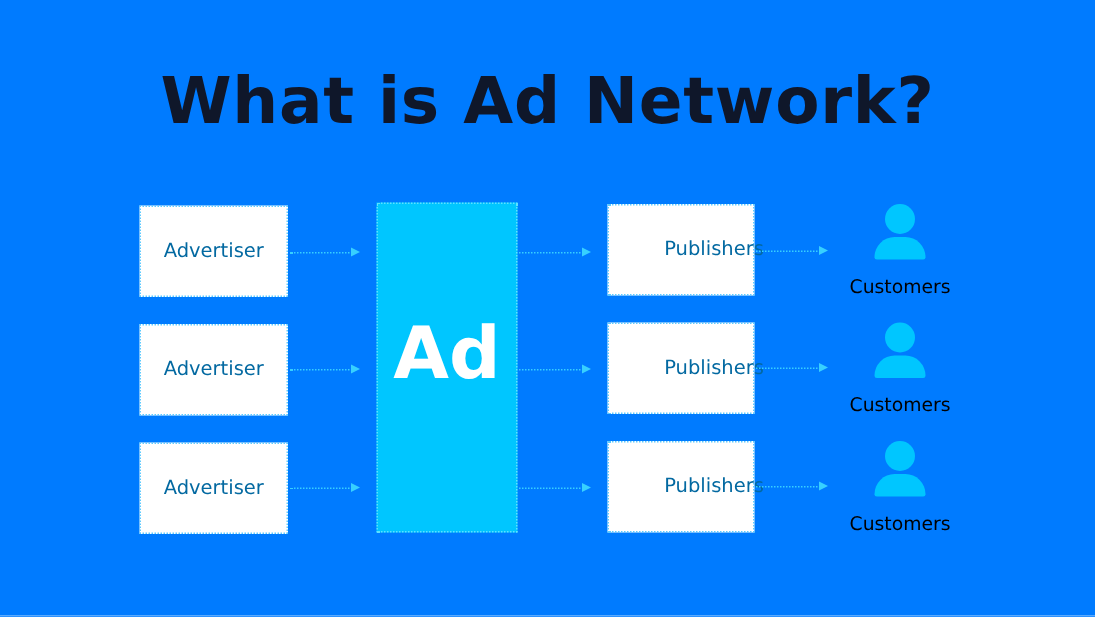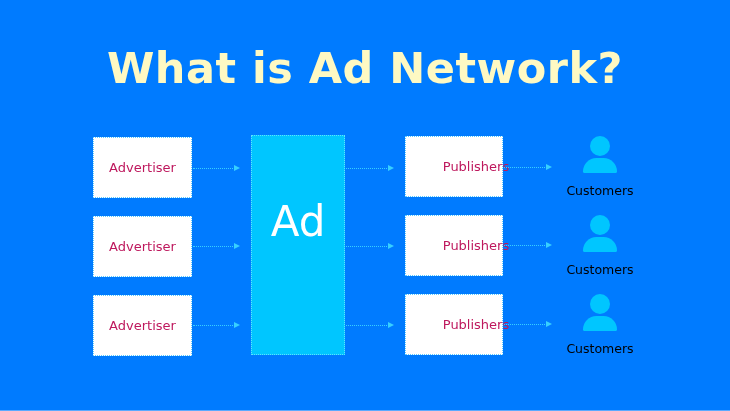--- a/index.html
+++ b/index.html
@@ -3,37 +3,37 @@
 <meta charset="utf-8">
 <style>
   html, body { margin:0; padding:0; }
   body {
     width:730px; height:411px; overflow:hidden; position:relative;
     background:#007bff;
     font-family:"DejaVu Sans", "Liberation Sans", sans-serif;
   }
   .title {
     position:absolute; left:0; top:42px; width:730px; text-align:center;
-    color:#fef9c3; font-weight:bold; font-size:43px; letter-spacing:0.5px;
+    color:#0f172a; font-weight:bold; font-size:43px; letter-spacing:0.5px;
     line-height:52px;
   }
   .box {
     position:absolute; background:#ffffff;
     border:1px dotted #5ccaff; box-sizing:border-box;
     display:flex; align-items:center; justify-content:center;
-    color:#be185d; font-size:13px;
+    color:#0369a1; font-size:13px;
   }
   .adv { left:93px; width:99px; height:61px; }
   .pub { left:405px; width:98px; height:61px;padding-left:44px; }
   .network {
     position:absolute; left:251px; top:135px; width:94px; height:220px;
     background:#00c6ff; border:1px dotted #5ee0ff; box-sizing:border-box;
     color:#ffffff; text-align:center;
   }
-  .network .big { position:absolute; top:64px; left:0; width:100%; font-size:42px; font-weight:normal; line-height:44px; }
+  .network .big { position:absolute; top:78px; left:0; width:100%; font-size:48px; font-weight:bold; line-height:44px; }
   .network .small { position:absolute; top:125px; left:0; width:100%; font-size:13px; font-weight:bold; }
   .arrow { position:absolute; height:0; border-top:1px dotted #37d0ff; }
   .arrow::after {
     content:""; position:absolute; right:-3px; top:-4px;
     border-left:6px solid #37d0ff; border-top:3.5px solid transparent; border-bottom:3.5px solid transparent;
   }
   .a1 { left:193px; width:44px; }
   .a2 { left:346px; width:45px; }
   .a3 { left:504px; width:45px; }
   .person { position:absolute; left:583px; width:34px; height:38px; }

